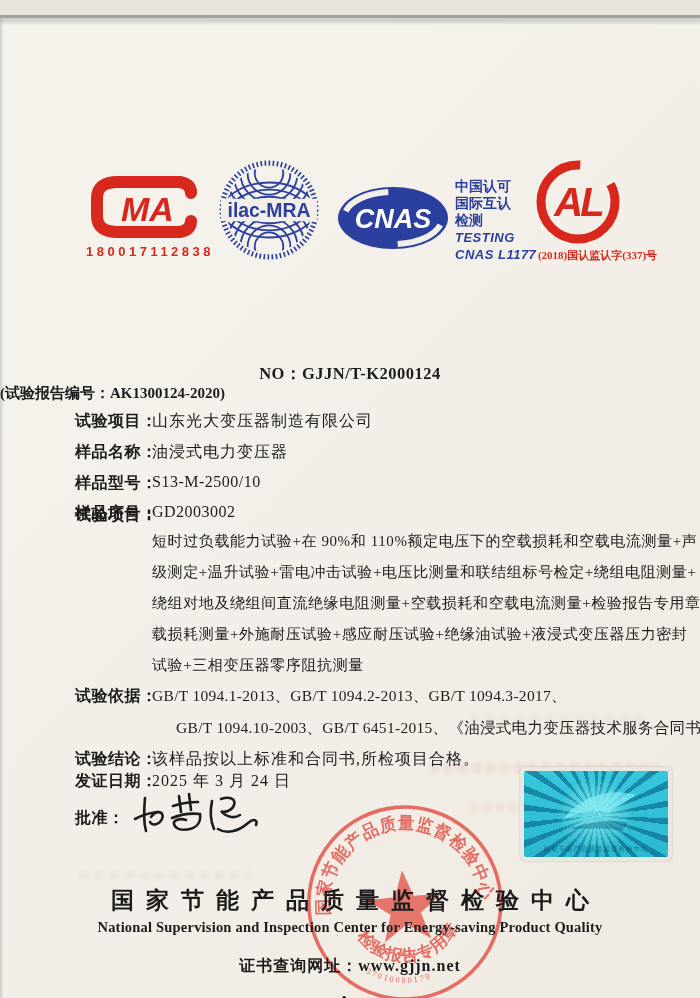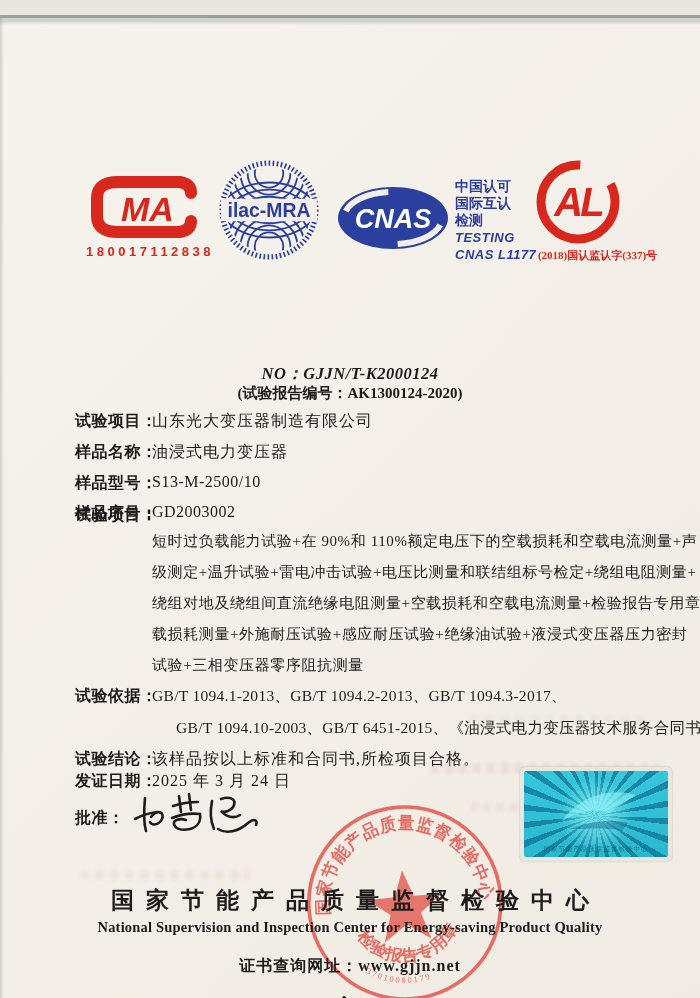--- a/index.html
+++ b/index.html
@@ -22,22 +22,22 @@
   .cnas{left:336px;top:170px;}
   .cnas-side{left:455px;top:163px;color:#2b3f9e;font-weight:bold;line-height:17px;font-size:14px;
     font-family:"Liberation Sans","DejaVu Sans",sans-serif;}
   .cnas-side .en{font-size:13px;letter-spacing:.5px;font-style:italic;}
   .cal{left:534px;top:143px;}
   .cal-cap{left:505px;top:233px;width:185px;text-align:center;color:#d8281e;font-weight:bold;font-size:11px;}
 
   
   .title{left:0;top:290px;width:700px;text-align:center;font-size:36px;font-weight:bold;
     letter-spacing:9px;padding-left:9px;box-sizing:border-box;}
-  .no-line{left:0;top:348px;width:700px;text-align:center;font-weight:bold;font-size:16.5px;letter-spacing:.5px;font-style:italic;}
-  .report-line{left:0;top:369px;width:700px;text-align:center;font-weight:bold;font-size:15px;}
+  .no-line{left:0;top:348px;width:700px;text-align:center;font-weight:bold;font-size:16.5px;letter-spacing:.5px;}
+  .report-line{left:0;top:369px;width:700px;font-weight:bold;font-size:15px;}
 
   
   .frow{left:75px;font-size:16px;white-space:nowrap;}
   .flabel{font-weight:bold;letter-spacing:.5px;}
   .fvalue{position:absolute;left:77px;top:0;white-space:nowrap;letter-spacing:1px;}
   .fvalue.latin{letter-spacing:.5px;}
 
   .ti-line{left:152px;font-size:15px;white-space:nowrap;letter-spacing:.6px;}
   .tb-line{font-size:15.5px;white-space:nowrap;letter-spacing:.3px;}
 

